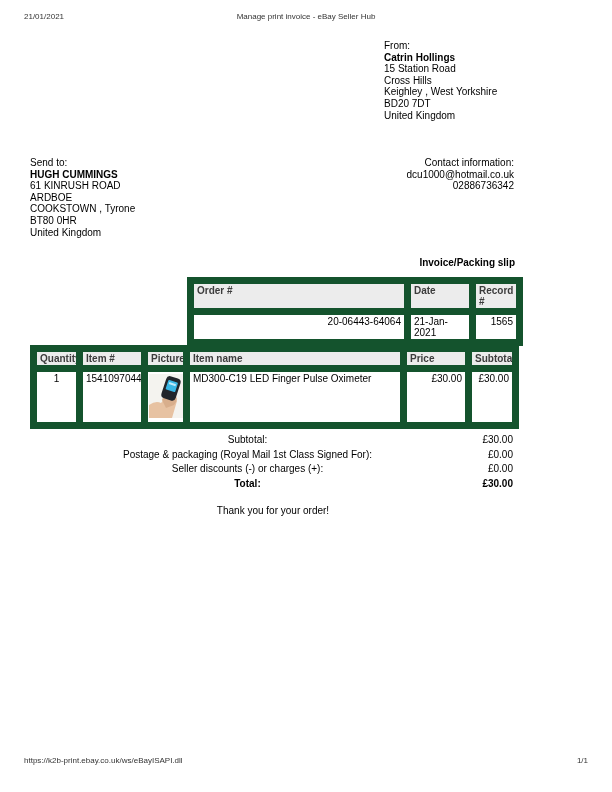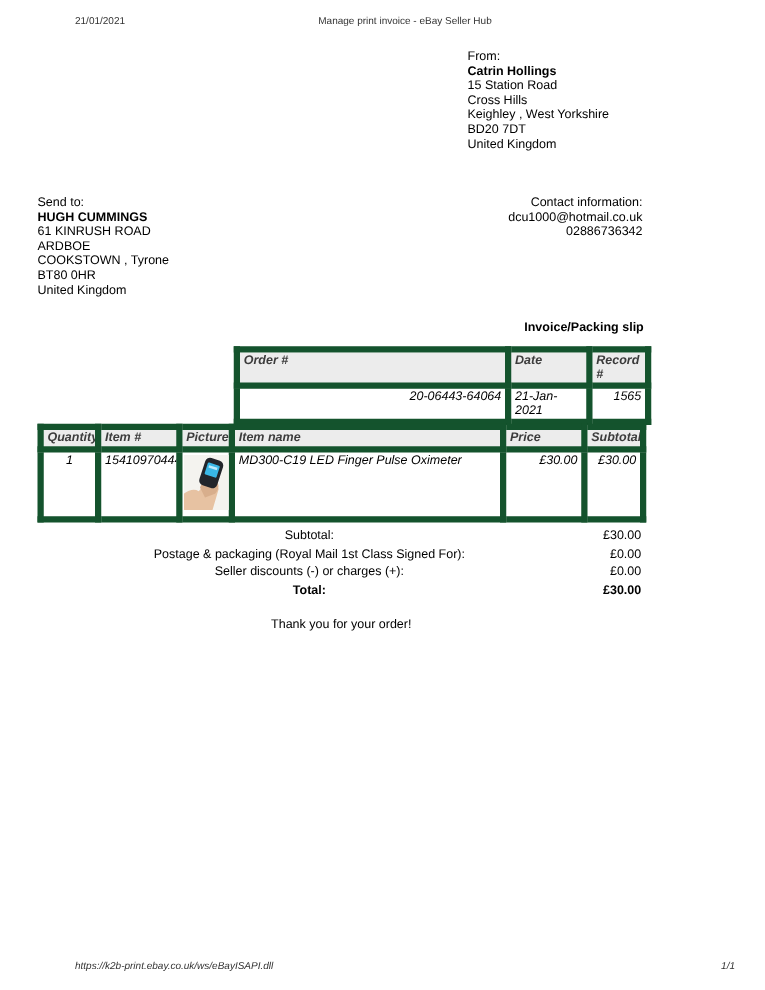--- a/index.html
+++ b/index.html
@@ -5,37 +5,37 @@
   * { margin:0; padding:0; box-sizing:border-box; }
   html, body { width:612px; height:792px; }
   body {
     position:relative;
     background:#ffffff;
     font-family:"Liberation Sans","DejaVu Sans",sans-serif;
     font-size:10px;
     color:#000;
     overflow:hidden;
   }
-  .print-meta { position:absolute; left:24px; right:24px; font-size:8px; color:#333;margin-left:36px; }
+  .print-meta { position:absolute; left:24px; right:24px; font-size:8px; color:#333; }
   .print-header { top:12px; height:10px; }
-  .print-footer { bottom:14px; height:10px;font-style:italic; }
+  .print-footer { bottom:26px; height:10px; }
   .ph-title { position:absolute; left:0; right:0; text-align:center; }
   .pf-page { position:absolute; right:0; top:0; }
 
   .addr { line-height:11.6px; }
-  .from-block { position:absolute; left:374px; top:40px; }
+  .from-block { position:absolute; left:384px; top:40px; }
   .send-block { position:absolute; left:30px; top:157px; }
   .contact-block { position:absolute; right:98px; top:157px; text-align:right; }
   .bold { font-weight:bold; }
 
   .invoice-area { position:absolute; left:30px; top:257px; width:486px; }
   .invoice-title { text-align:right; font-size:10px; font-weight:bold; padding-right:1px; margin-bottom:9px; }
 
   table { border-collapse:collapse; table-layout:fixed; }
-  td, th { border:5px solid #14532d; padding:1px 3px; font-size:10px; vertical-align:top; overflow:hidden;font-style:italic; }
+  td, th { border:7px solid #14532d; padding:1px 3px; font-size:10px; vertical-align:top; overflow:hidden; }
   th { font-weight:bold; color:#3c3c3c; background:#ececec; text-align:left; }
 
   .order-table { margin-left:157px; width:329px; }
   .order-table .col-order  { width:217px; }
   .order-table .col-date   { width:65px; }
   .order-table .col-record { width:47px; }
   .ra { text-align:right; }
 
   .items-table { width:486px; margin-top:-1px; }
   .items-table .col-qty    { width:46px; }

